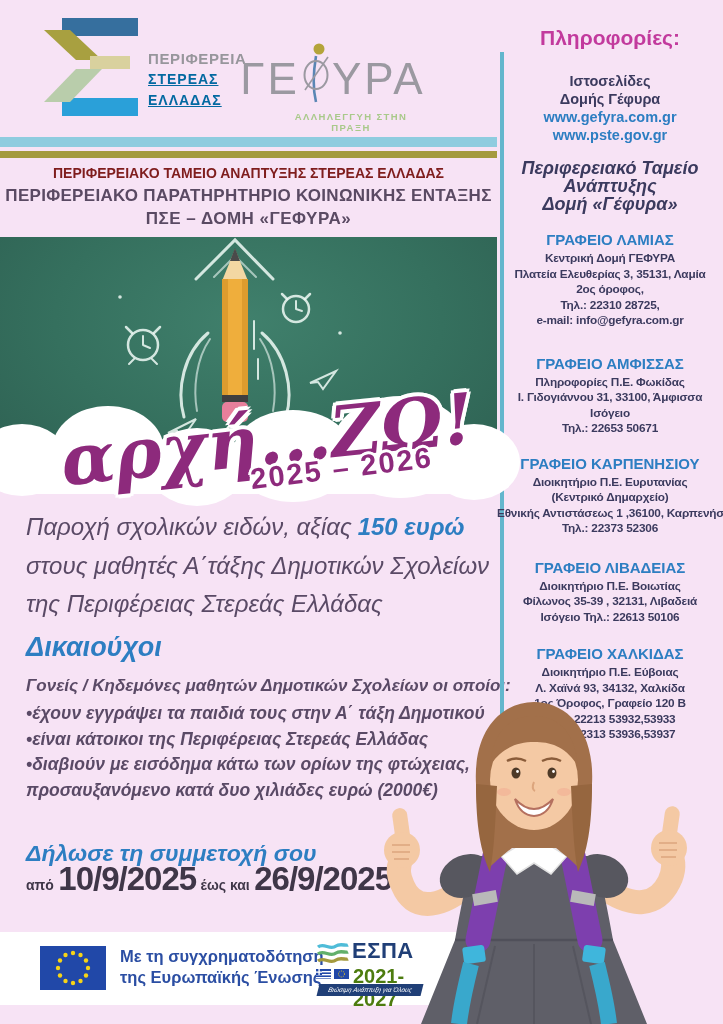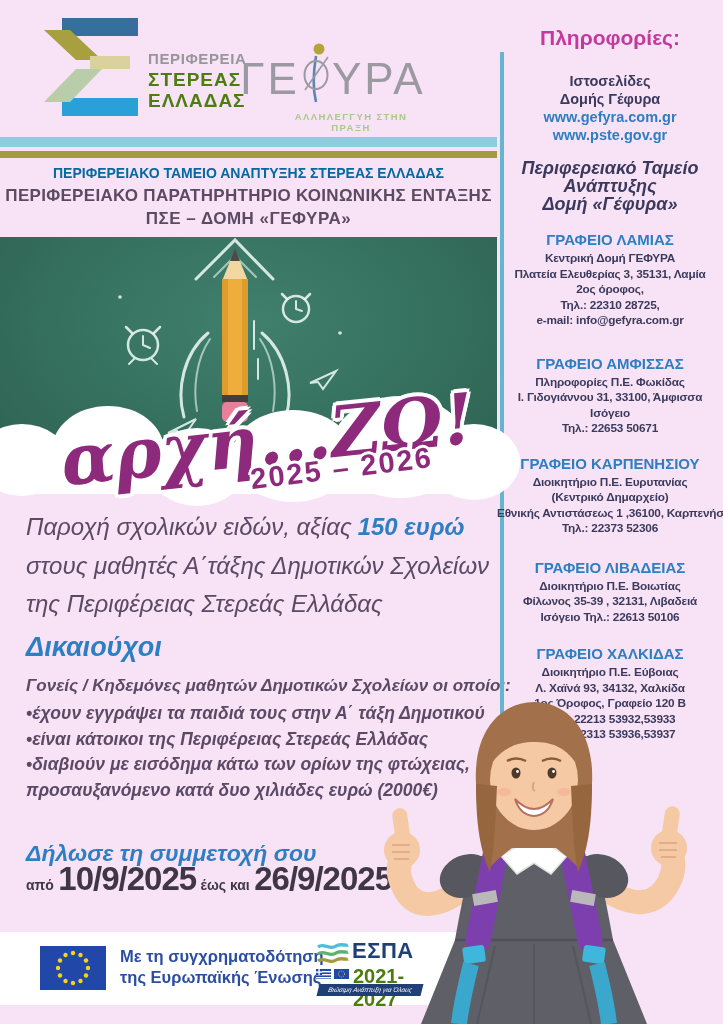--- a/index.html
+++ b/index.html
@@ -3,34 +3,34 @@
 <meta charset="utf-8">
 <style>
   html,body{margin:0;padding:0;background:#ddd;}
   .poster{position:relative;width:723px;height:1024px;background:#f7e3f5;overflow:hidden;
           font-family:"Liberation Sans",sans-serif;}
 
   
   .sigma-logo{position:absolute;left:40px;top:14px;}
   .region-name{position:absolute;left:148px;top:48px;line-height:21px;}
   .region-name .rl1{color:#97969c;font-size:15px;font-weight:bold;letter-spacing:.6px;}
-  .region-name .rl2{color:#4d7c0f;font-size:19px;font-weight:bold;letter-spacing:1px;}
+  .region-name .rl2{color:#0369a1;font-size:14px;font-weight:bold;letter-spacing:1px;text-decoration:underline;}
   .gefyra-logo{position:absolute;left:238px;top:32px;width:190px;text-align:center;}
   .gefyra-word{display:flex;align-items:flex-end;justify-content:center;font-size:44px;
                color:#9b99a1;letter-spacing:3px;line-height:60px;}
   .gefyra-phi{display:inline-block;margin:0 2px;position:relative;top:10px;}
   .gefyra-tag{font-size:9.5px;color:#a9c98a;font-weight:bold;letter-spacing:1.4px;margin:2px 0 0 36px;}
 
   
   .stripe-blue{position:absolute;left:0;top:137px;width:497px;height:10px;background:#8fccdf;}
   .stripe-olive{position:absolute;left:0;top:151px;width:497px;height:7px;background:#a49a3e;}
 
   
   .ht{position:absolute;left:0;width:497px;text-align:center;}
-  .ht1{top:165px;font-size:14px;font-weight:bold;color:#0369a1;}
+  .ht1{top:165px;font-size:14px;font-weight:bold;color:#7f1d1d;}
   .ht2{top:186px;font-size:17px;font-weight:600;color:#5a4a63;letter-spacing:.3px;}
   .ht3{top:209px;font-size:17px;font-weight:600;color:#5a4a63;letter-spacing:.5px;}
 
   
   .board{position:absolute;left:0;top:237px;width:497px;height:238px;
          background:radial-gradient(ellipse at 50% 35%,#40806c 0%,#35705e 55%,#2e6052 100%);}
   .board svg{position:absolute;left:0;top:0;}
 
   
   .cl{position:absolute;background:#fff;border-radius:50%;z-index:3;}

